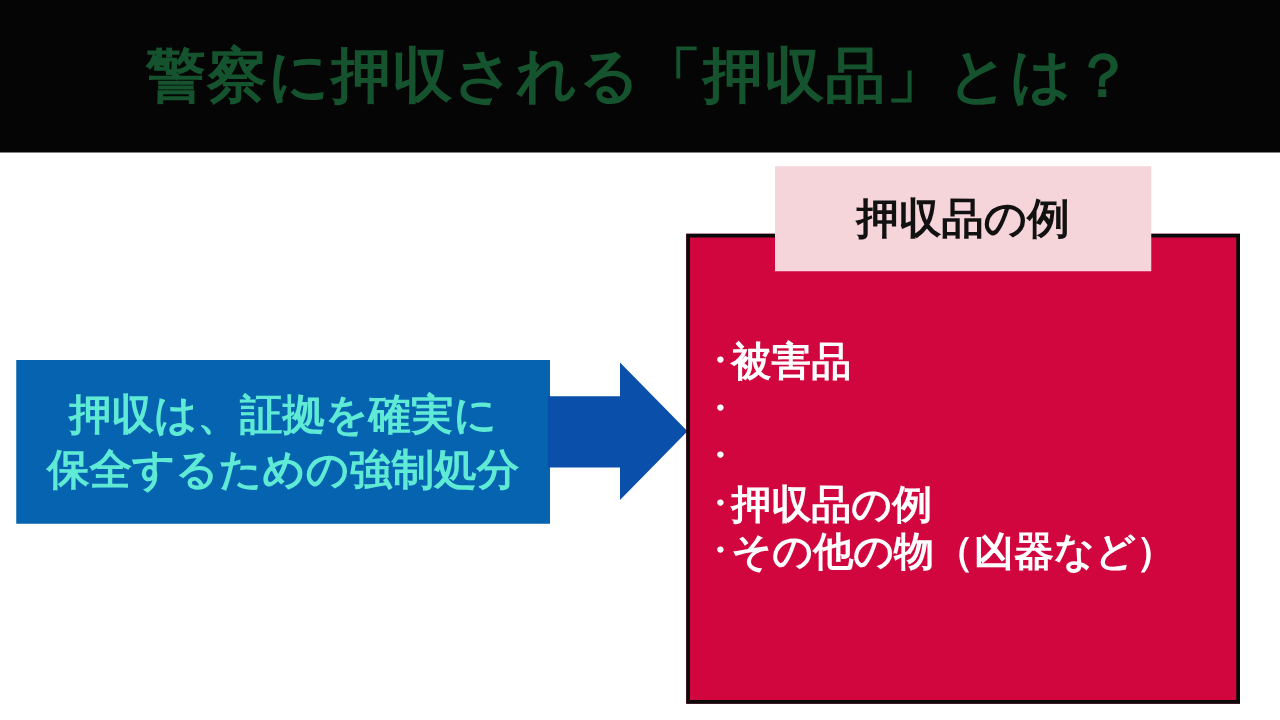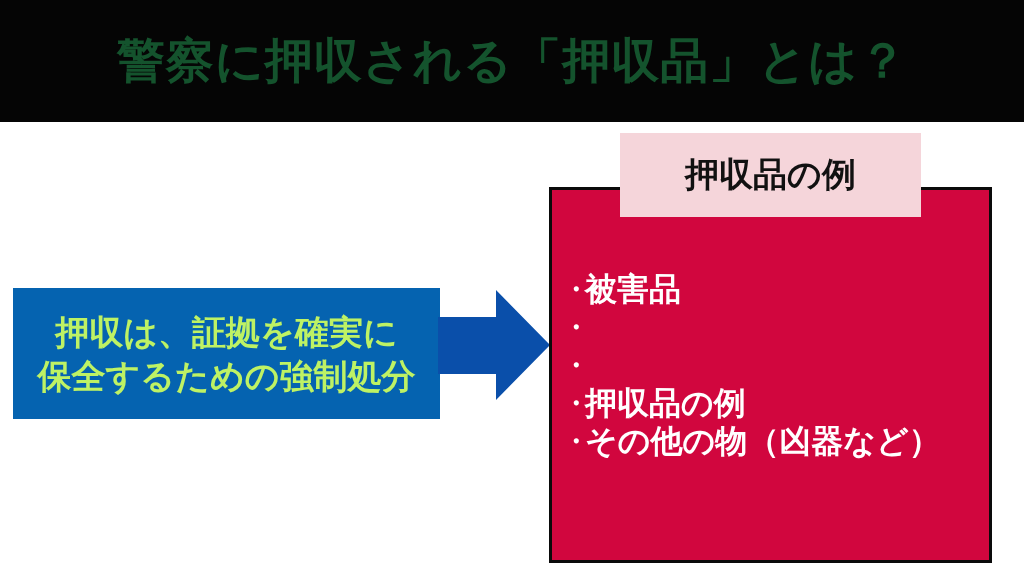--- a/index.html
+++ b/index.html
@@ -2,21 +2,21 @@
 <html><head>
   <meta charset="utf-8">
   <style>
     html, body { margin:0; padding:0; }
     body { width:1024px; height:576px; position:relative; background:#ffffff; overflow:hidden;
       font-family: "DejaVu Sans", sans-serif; }
     .header { position:absolute; left:0; top:0; width:1024px; height:122px; background:#050505; }
     .title { position:absolute; left:0; top:0; width:1024px; height:122px; display:flex; align-items:center; justify-content:center;
       color:#14532d; font-weight:bold; font-size:48px; letter-spacing:1px; }
     .blue-box { position:absolute; left:13px; top:288px; width:427px; height:131px; background:#0563b0;
-      display:flex; flex-direction:column; align-items:center; justify-content:center; color:#bef264; font-weight:bold; font-size:34px; line-height:44px; }
+      display:flex; flex-direction:column; align-items:center; justify-content:center; color:#5eead4; font-weight:bold; font-size:34px; line-height:44px; }
     .arrow { position:absolute; left:438px; top:288px; width:114px; height:114px; }
     .red-box { position:absolute; left:549px; top:187px; width:437px; height:370px; background:#d1063e; border:3px solid #0a0a0a; }
     .label-box { position:absolute; left:620px; top:133px; width:301px; height:84px; background:#f5d5da;
       display:flex; align-items:center; justify-content:center; font-weight:bold; font-size:34px; color:#111; }
     .list { position:absolute; left:563px; top:270px; margin:0; padding:0; list-style:none; color:#fff; font-weight:bold; font-size:32px; line-height:38px; }
     .list li { display:flex; align-items:center; }
     .bullet { width:22px; display:inline-block; font-size:26px; }
   </style>
 </head>
 <body>

